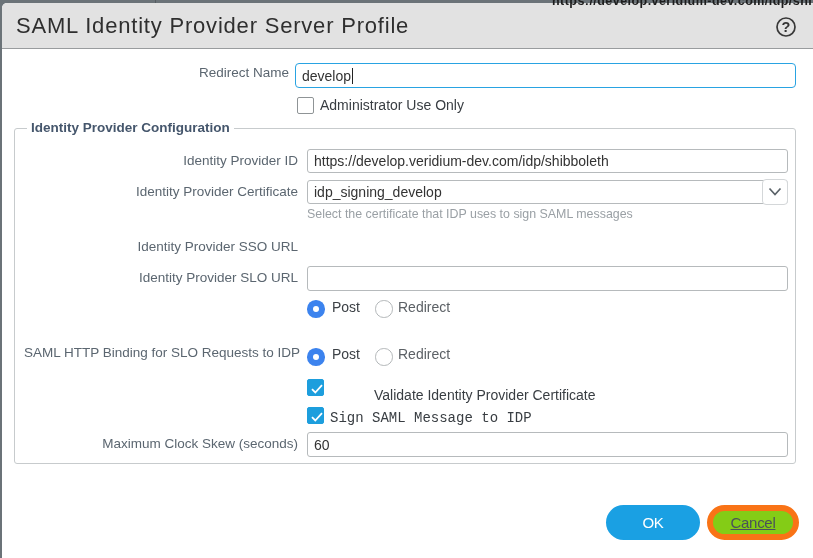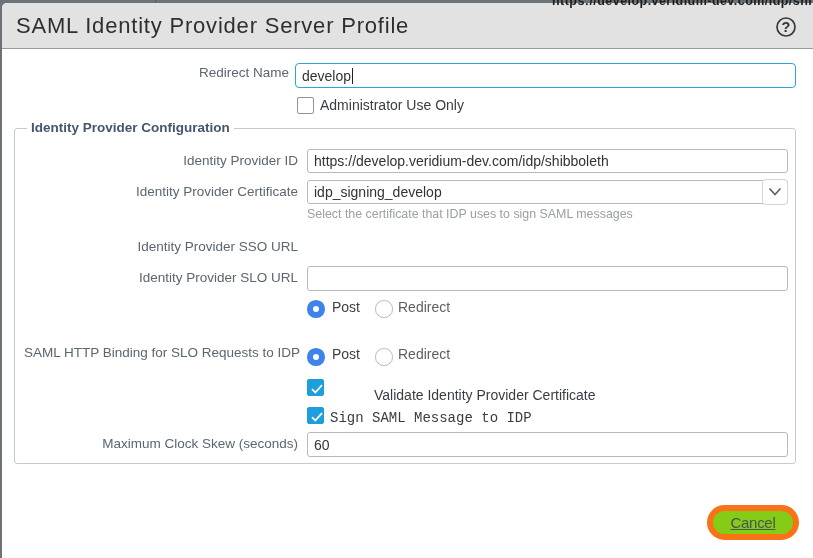--- a/index.html
+++ b/index.html
@@ -90,14 +90,15 @@
   <div class="cb on" style="left:305px; top:404px;">
       <svg class="chk" width="12" height="10" viewBox="0 0 12 10">
         <path d="M1 5.2 L4.3 8.5 L11 1.2" fill="none" stroke="#fff" stroke-width="1.8"></path>
       </svg>
     </div>
   <div class="cblab" style="left:328px; top:407px;font-family:Liberation Mono, monospace;">Sign SAML Message to IDP</div>
 
   <label class="fl" style="left:26px; top:432px; width:270px; white-space:nowrap;">Maximum Clock Skew (seconds)</label>
   <div class="inp" style="left:305px; top:429px; width:481px; height:25px;">60</div>
 
+  <div class="btn ok">OK</div>
   <div class="btn cancel">Cancel</div>
 </div>
 
 </body></html>

